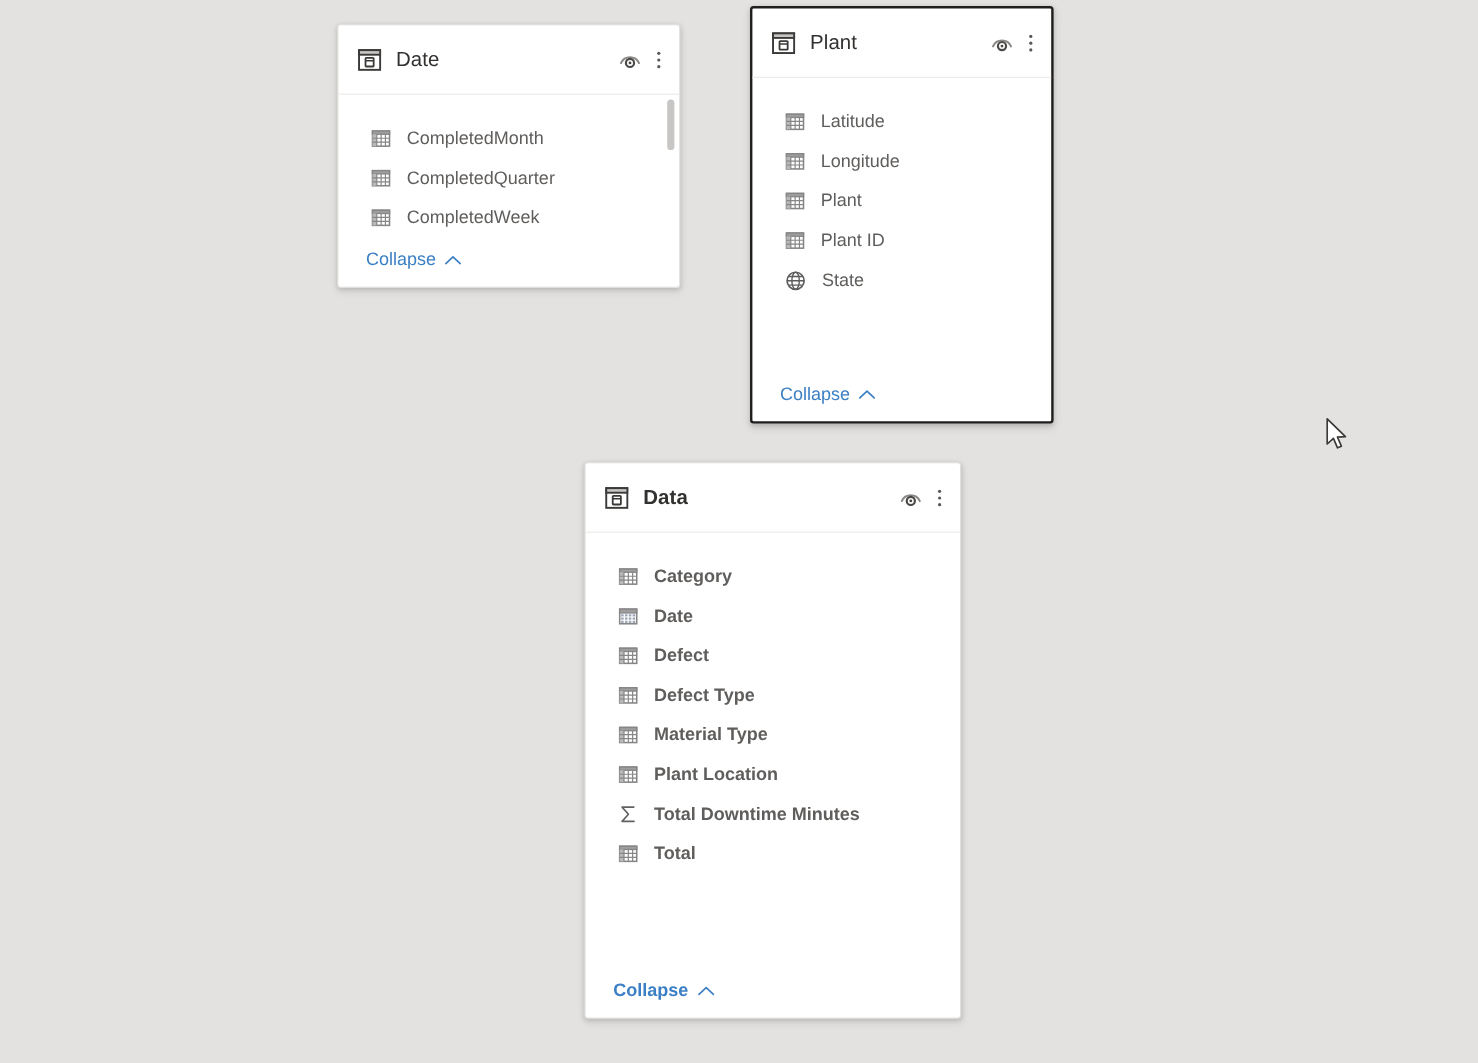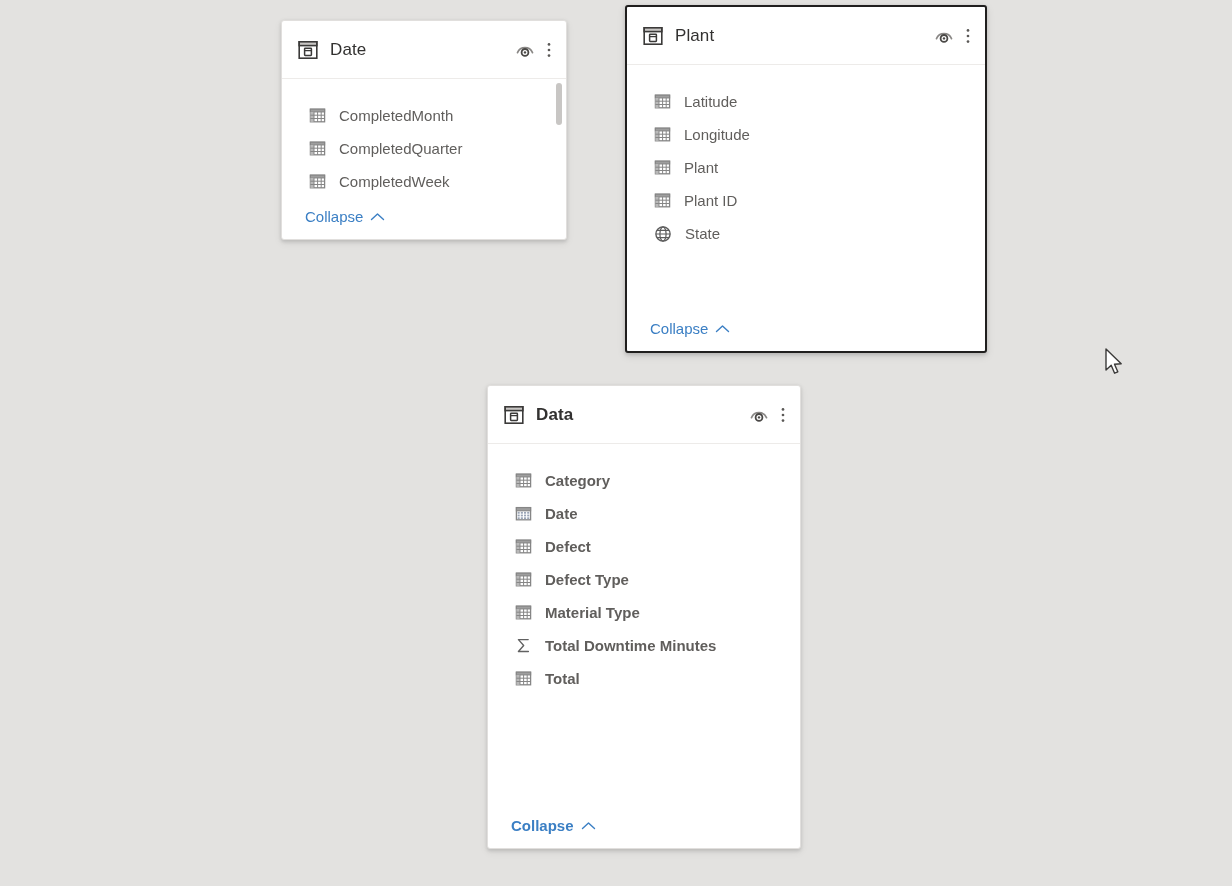--- a/index.html
+++ b/index.html
@@ -215,21 +215,21 @@
         <span class="collapse-link">
           <span>Collapse</span>
           <span class="icon">
             <svg width="15" height="10" viewBox="0 0 15 10">
               <path d="M1.5 7.6 L7.5 2 L13.5 7.6" fill="none" stroke="#3b7fc4" stroke-width="1.4" stroke-linecap="round" stroke-linejoin="round"></path>
             </svg>
           </span>
         </span>
       </div>
     </div>
-    <div class="table-card selected" style="left: 625px; top: 5px; width: 362px; height: 348px;">
+    <div class="table-card selected" style="left: 625px; top: 5px; width: 253px; height: 348px;">
       <div class="card-header">
         <span class="icon">
           <svg width="20" height="20" viewBox="0 0 20 20">
             <rect x="1.2" y="1.8" width="17.6" height="16.4" fill="#ffffff" stroke="#3b3a39" stroke-width="1.6"></rect>
             <rect x="1.2" y="1.8" width="17.6" height="3.8" fill="#c8c6c4" stroke="#3b3a39" stroke-width="1.6"></rect>
             <rect x="6.6" y="8.2" width="6.8" height="7.2" fill="#ffffff" stroke="#3b3a39" stroke-width="1.5" rx="0.6"></rect>
             <path d="M6.6 10.6 H13.4" stroke="#3b3a39" stroke-width="1.3"></path>
           </svg>
         </span>
         <span class="title">Plant</span>
@@ -418,20 +418,32 @@
                 <rect x="1.4" y="4.9" width="3.6" height="9.9" fill="#b9b9b9"></rect>
                 <path d="M5.0 4.9 V14.8 M8.6 4.9 V14.8 M12.2 4.9 V14.8" stroke="#868686" stroke-width="1"></path>
                 <path d="M1.4 8.2 H15.6 M1.4 11.5 H15.6" stroke="#868686" stroke-width="1"></path>
               </svg>
             </span>
             <span class="label">Material Type</span>
           </li>
           <li class="field-row">
             <span class="icon">
               <svg width="17" height="17" viewBox="0 0 17 17">
+                <rect x="1.4" y="2.2" width="14.2" height="12.6" fill="#ffffff" stroke="#868686" stroke-width="1.3"></rect>
+                <rect x="1.4" y="2.2" width="14.2" height="2.7" fill="#9e9e9e" stroke="#868686" stroke-width="1.1"></rect>
+                <rect x="1.4" y="4.9" width="3.6" height="9.9" fill="#b9b9b9"></rect>
+                <path d="M5.0 4.9 V14.8 M8.6 4.9 V14.8 M12.2 4.9 V14.8" stroke="#868686" stroke-width="1"></path>
+                <path d="M1.4 8.2 H15.6 M1.4 11.5 H15.6" stroke="#868686" stroke-width="1"></path>
+              </svg>
+            </span>
+            <span class="label">Plant Location</span>
+          </li>
+          <li class="field-row">
+            <span class="icon">
+              <svg width="17" height="17" viewBox="0 0 17 17">
                 <path d="M13.2 2.6 H3.4 L8.7 8.5 L3.4 14.5 H13.4" fill="none" stroke="#616161" stroke-width="1.35" stroke-linejoin="round" stroke-linecap="round"></path>
               </svg>
             </span>
             <span class="label">Total Downtime Minutes</span>
           </li>
           <li class="field-row">
             <span class="icon">
               <svg width="17" height="17" viewBox="0 0 17 17">
                 <rect x="1.4" y="2.2" width="14.2" height="12.6" fill="#ffffff" stroke="#868686" stroke-width="1.3"></rect>
                 <rect x="1.4" y="2.2" width="14.2" height="2.7" fill="#9e9e9e" stroke="#868686" stroke-width="1.1"></rect>

